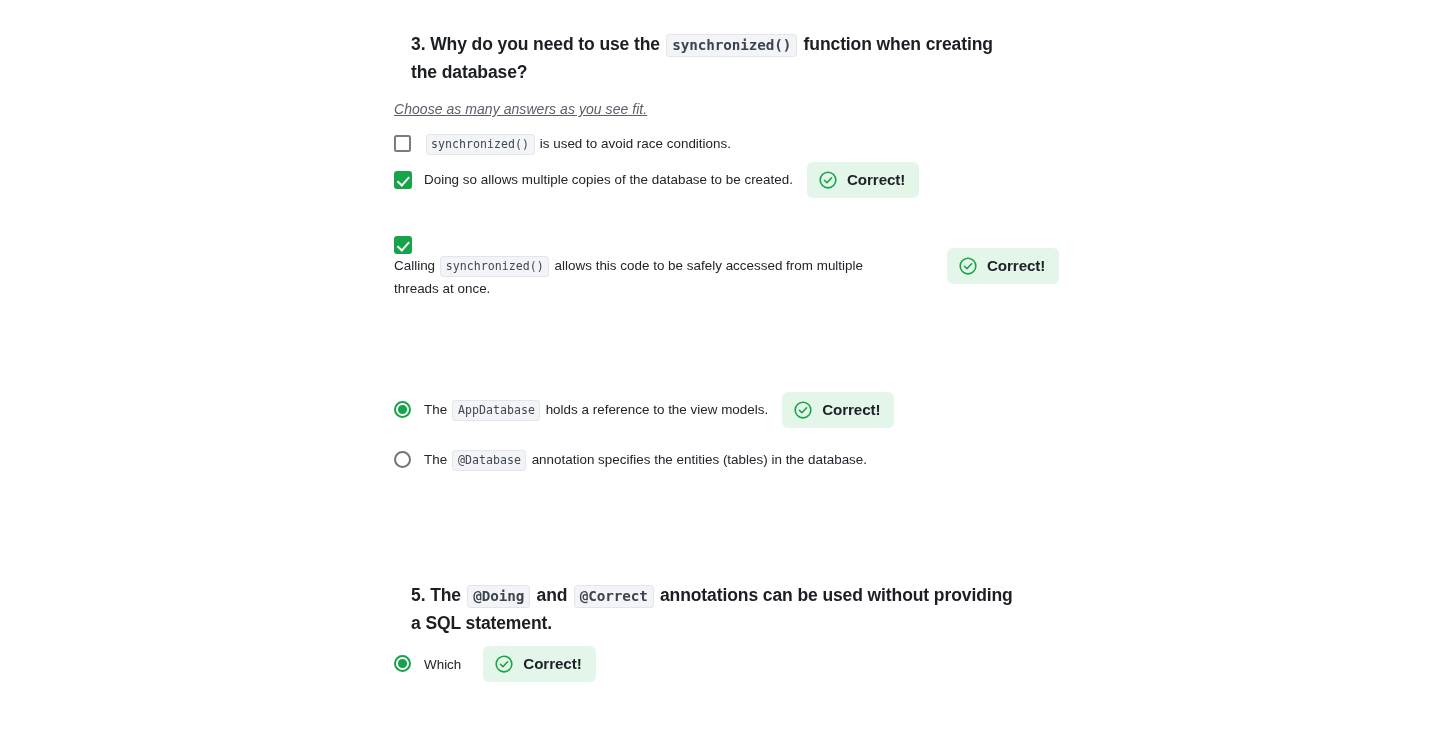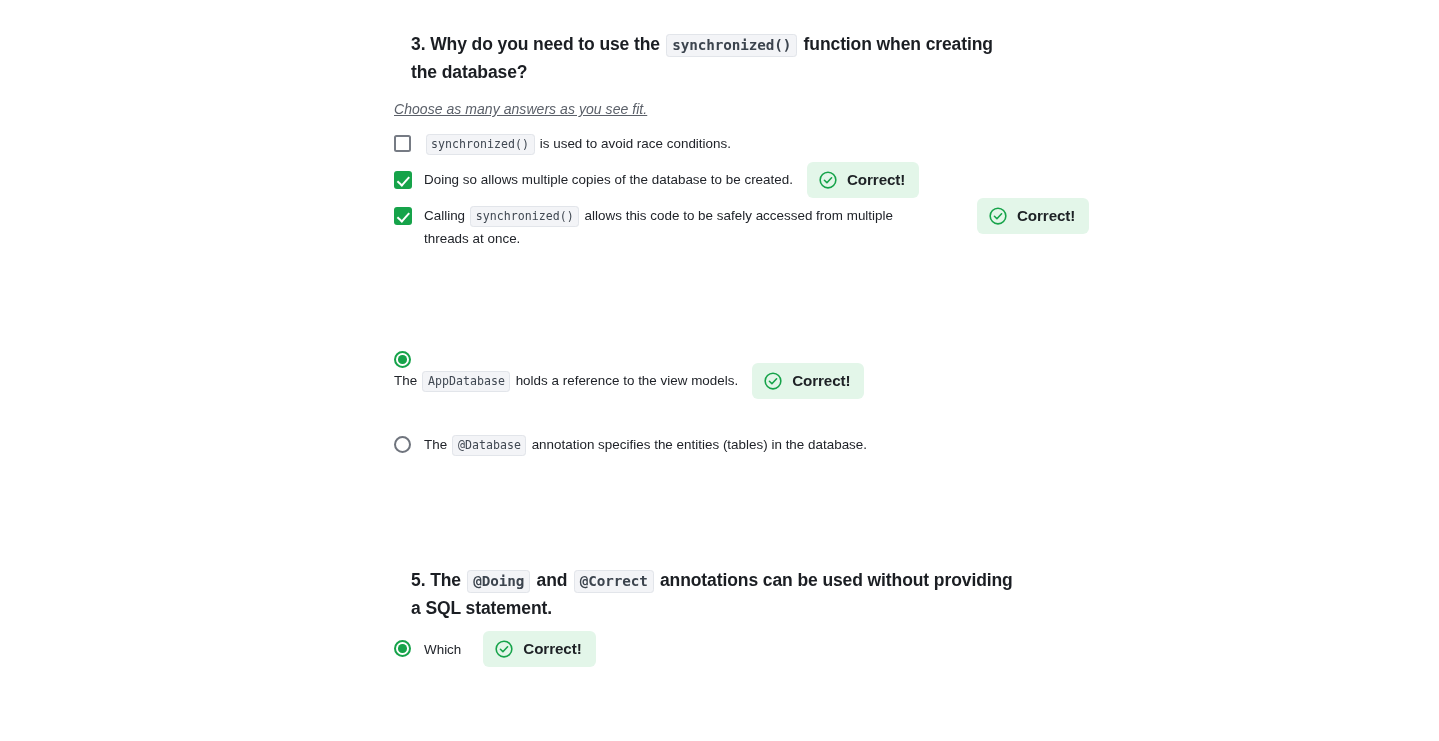--- a/index.html
+++ b/index.html
@@ -215,21 +215,21 @@
           <div class="badge-correct badge-shift-near">
             <svg class="badge-icon" viewBox="0 0 24 24" fill="none">
               <circle cx="12" cy="12" r="9.4" stroke="#16a34a" stroke-width="1.9"></circle>
               <path d="M7.7 12.3l3 3 5.6-6" stroke="#16a34a" stroke-width="1.9" stroke-linecap="round" stroke-linejoin="round"></path>
             </svg>
             <span class="badge-label">Correct!</span>
           </div>
         </div>
       </div>
 
-      <div class="option-row" style="">
+      <div class="option-row" style="margin-top:29px;flex-direction:column;">
         <div class="option-control">
             <div class="cb checked"></div>
           </div>
         <div class="option-body">
           <div class="option-text wrap-narrow"><span>Calling </span><code class="chip">synchronized()</code><span> allows this code to be safely accessed from multiple threads at once.</span></div>
           <div class="badge-correct badge-shift-far">
             <svg class="badge-icon" viewBox="0 0 24 24" fill="none">
               <circle cx="12" cy="12" r="9.4" stroke="#16a34a" stroke-width="1.9"></circle>
               <path d="M7.7 12.3l3 3 5.6-6" stroke="#16a34a" stroke-width="1.9" stroke-linecap="round" stroke-linejoin="round"></path>
             </svg>
@@ -239,37 +239,37 @@
       </div>
 
     </div>
   </section>
 
   <section class="question-block q4">
 
     <div class="options" style="margin-top:19px;">
 
 
-      <div class="option-row" style="margin-top:1px;flex-direction:column;">
+      <div class="option-row" style="margin-top:1px;">
         <div class="option-control">
             <div class="rb selected"></div>
           </div>
         <div class="option-body">
           <div class="option-text"><span>The </span><code class="chip">AppDatabase</code><span> holds a reference to the view models.</span></div>
           <div class="badge-correct badge-shift-near">
             <svg class="badge-icon" viewBox="0 0 24 24" fill="none">
               <circle cx="12" cy="12" r="9.4" stroke="#16a34a" stroke-width="1.9"></circle>
               <path d="M7.7 12.3l3 3 5.6-6" stroke="#16a34a" stroke-width="1.9" stroke-linecap="round" stroke-linejoin="round"></path>
             </svg>
             <span class="badge-label">Correct!</span>
           </div>
         </div>
       </div>
 
-      <div class="option-row" style="margin-top:28px;">
+      <div class="option-row" style="margin-top:14px;">
         <div class="option-control">
             <div class="rb"></div>
           </div>
         <div class="option-body">
           <div class="option-text"><span>The </span><code class="chip">@Database</code><span> annotation specifies the entities (tables) in the database.</span></div>
         </div>
       </div>
 
 
     </div>

